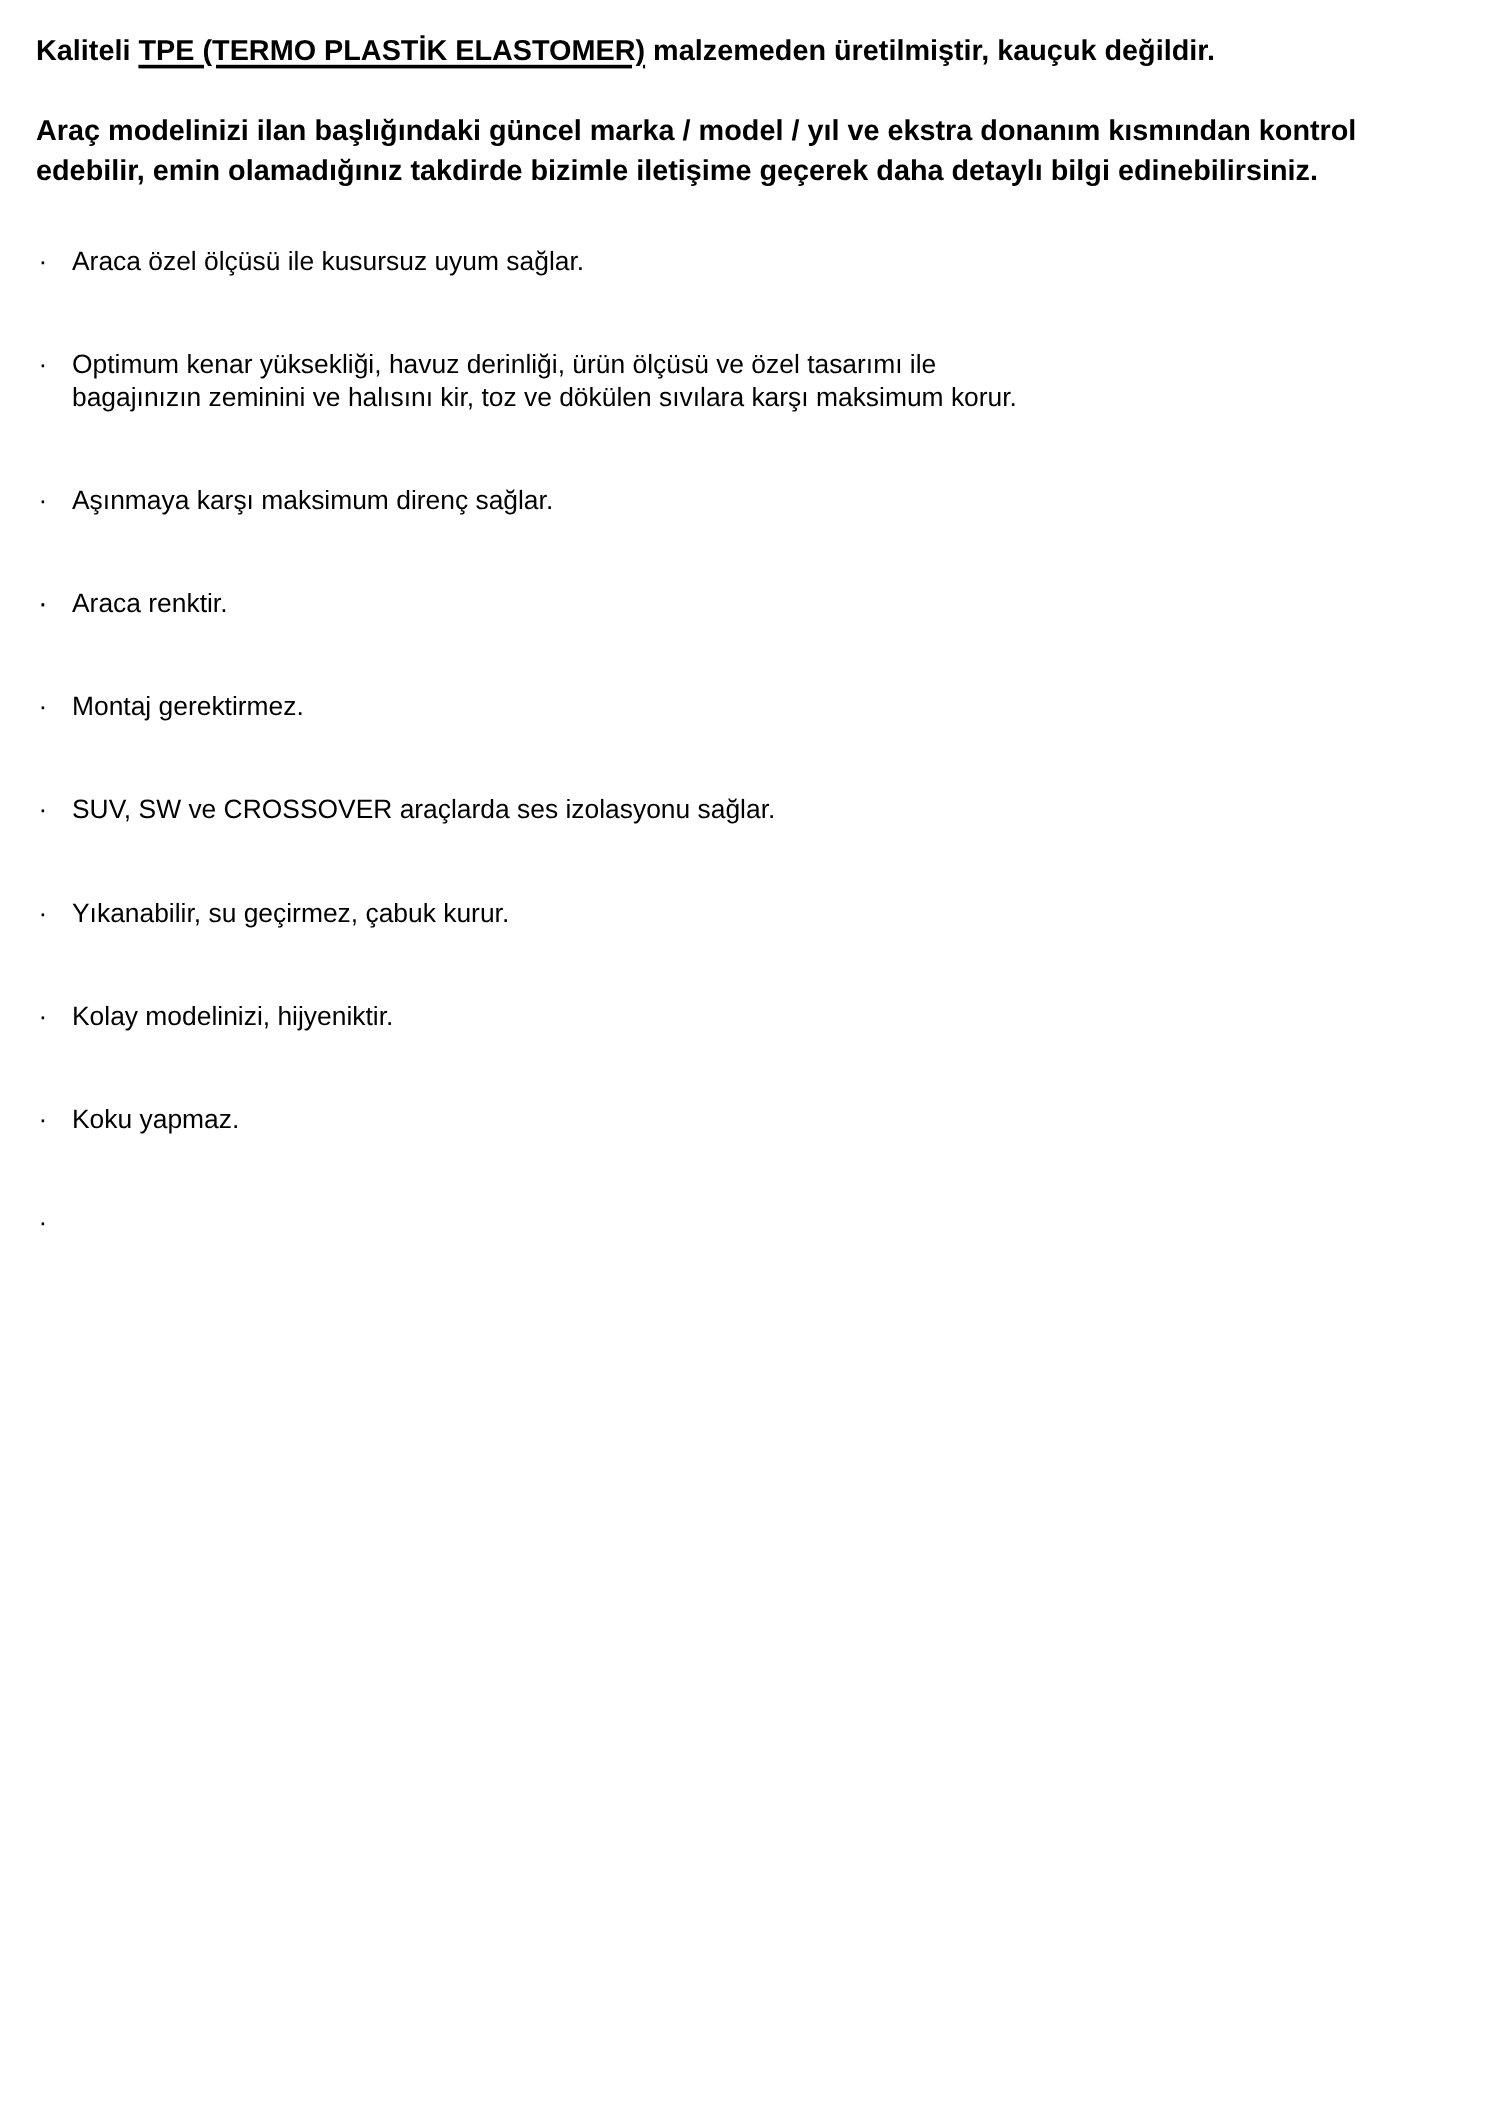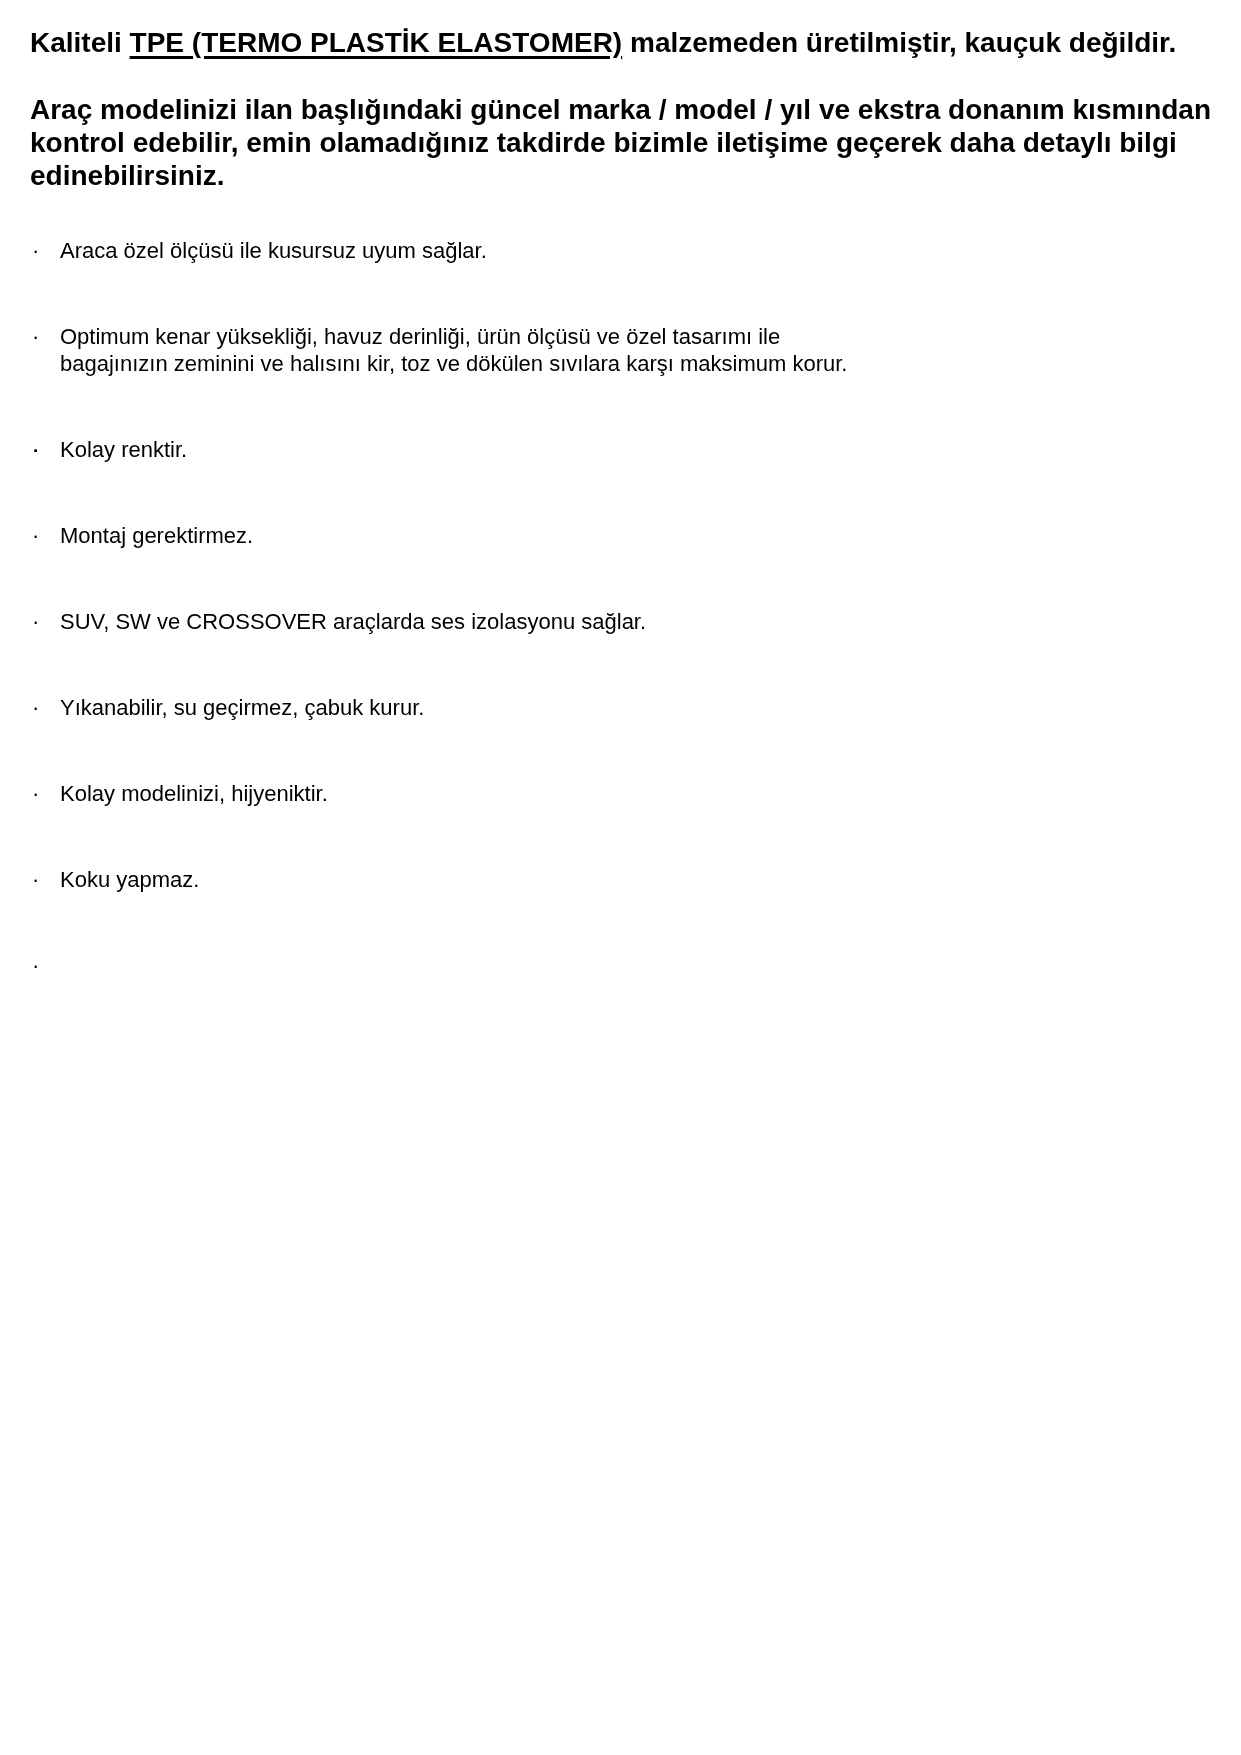--- a/index.html
+++ b/index.html
@@ -16,21 +16,21 @@
   }
   .page {
     box-sizing: border-box;
     width: 1241px;
     height: 1755px;
     padding: 26px 28px 0 30px;
     background: #ffffff;
   }
   .heading {
     font-weight: bold;
-    font-size: 28px;
+    font-size: 24px;
     line-height: 33px;
     margin: 0 0 34px 0;
   }
   .heading .underlined {
     text-decoration: underline;
     text-decoration-thickness: 2.5px;
     text-underline-offset: 4px;
   }
   ul.features {
     list-style: none;
@@ -63,25 +63,25 @@
 
   <p class="heading">Araç modelinizi ilan başlığındaki güncel marka / model / yıl ve ekstra donanım kısmından kontrol edebilir, emin olamadığınız takdirde bizimle iletişime geçerek daha detaylı bilgi edinebilirsiniz.</p>
 
   <ul class="features">
 
       <li><span class="marker">·</span><span>Araca özel ölçüsü ile kusursuz uyum sağlar.</span></li>
 
       <li><span class="marker">·</span><span>Optimum kenar yüksekliği, havuz derinliği, ürün ölçüsü ve özel tasarımı ile
 bagajınızın zeminini ve halısını kir, toz ve dökülen sıvılara karşı maksimum korur.</span></li>
 
-      <li><span class="marker">·</span></li>
+      <li><span class="marker">·</span><span>Aşınmaya karşı maksimum direnç sağlar.</span></li>
 
       <li><span class="marker">·</span></li>
 
-      <li><span class="marker">·</span><span>Kolay renktir.</span></li>
+      <li><span class="marker">·</span><span>Araca renktir.</span></li>
 
       <li><span class="marker">·</span><span>Montaj gerektirmez.</span></li>
 
       <li><span class="marker">·</span><span>SUV, SW ve CROSSOVER araçlarda ses izolasyonu sağlar.</span></li>
 
       <li><span class="marker">·</span><span>Yıkanabilir, su geçirmez, çabuk kurur.</span></li>
 
       <li><span class="marker">·</span><span>Kolay modelinizi, hijyeniktir.</span></li>
 
       <li><span class="marker">·</span><span>Koku yapmaz.</span></li>

